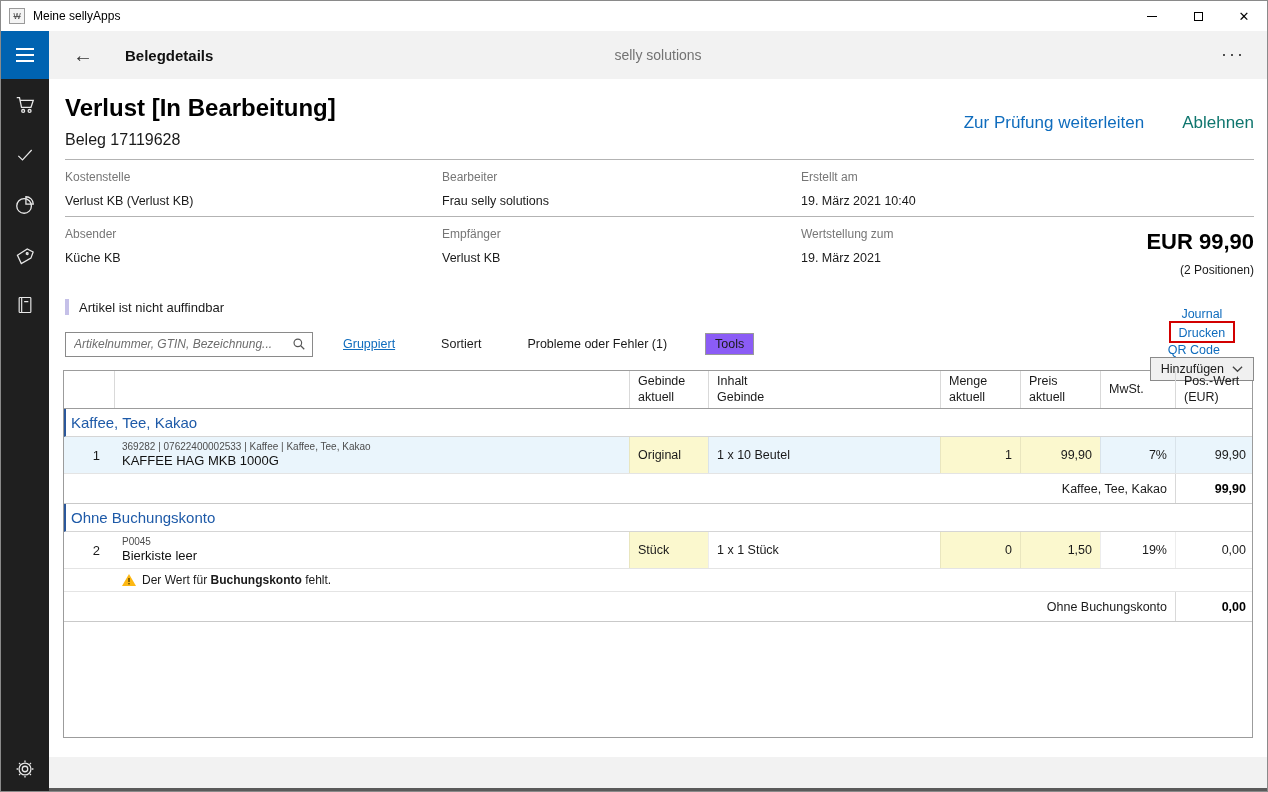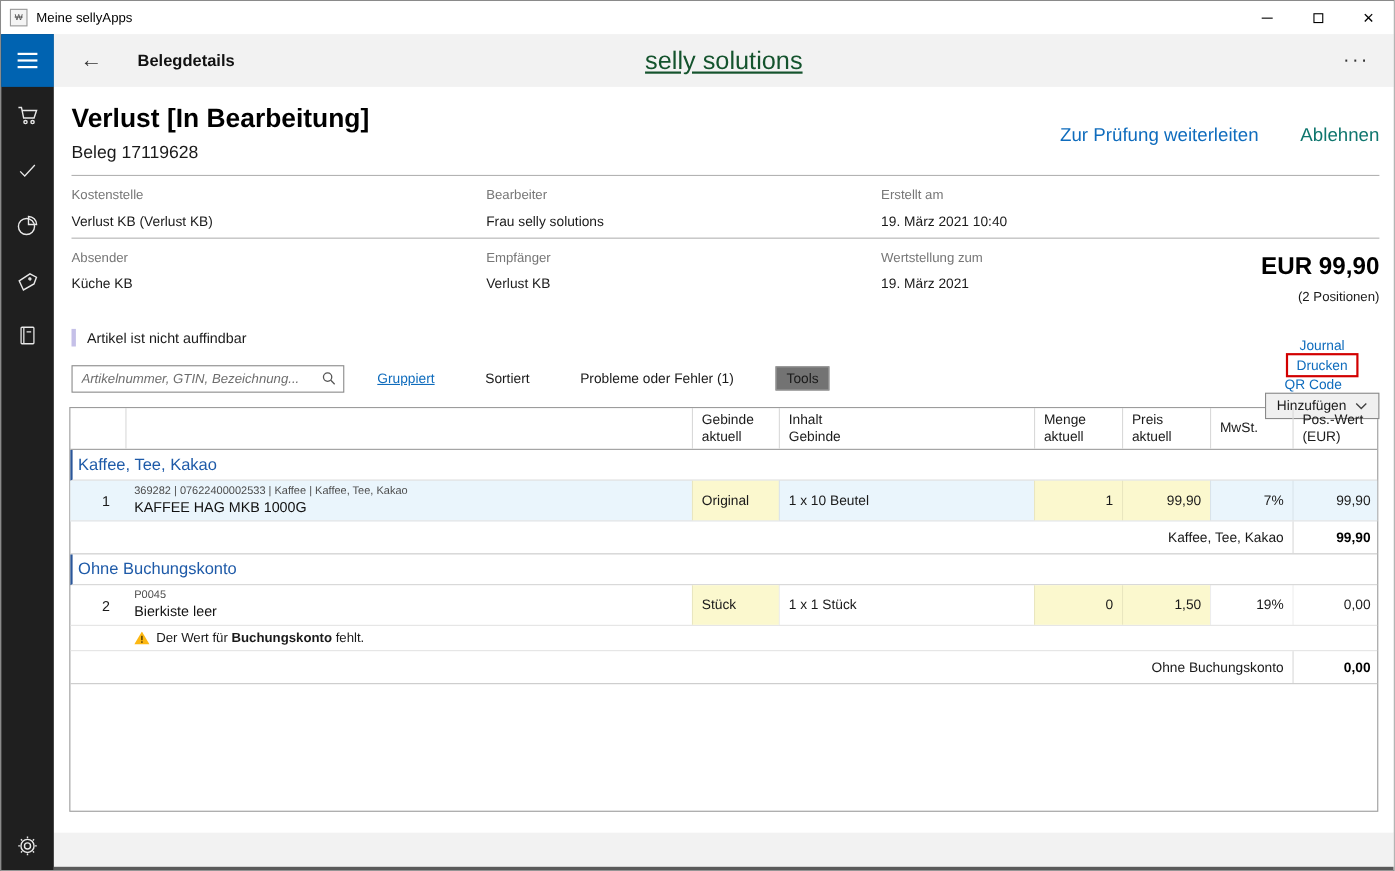--- a/index.html
+++ b/index.html
@@ -26,21 +26,21 @@
   .side-icon { width:24px; height:24px; display:flex; align-items:center; justify-content:center; cursor:pointer; }
   .side-icon svg { stroke:#e8e8e8; fill:none; stroke-width:1.4; }
   .side-bottom { margin-top:auto; margin-bottom:10px; }
 
   .main { flex:1; display:flex; flex-direction:column; min-width:0; }
 
   
   .appheader { height:48px; background:#f2f2f2; display:flex; align-items:center; position:relative; flex:0 0 48px; }
   .back-arrow { font-size:20px; color:#333; margin-left:24px; cursor:pointer; line-height:1; }
   .page-title { font-size:15px; font-weight:bold; color:#111; margin-left:32px; }
-  .app-center-title { position:absolute; left:0; right:0; text-align:center; font-size:23px; color:#14532d; pointer-events:none;text-decoration:underline; }
+  .app-center-title { position:absolute; left:0; right:0; text-align:center; font-size:14px; color:#737373; pointer-events:none; }
   .more-btn { margin-left:auto; margin-right:22px; font-size:18px; color:#333; letter-spacing:2px; cursor:pointer; line-height:0.4; }
 
   
   .content { flex:1; background:#fff; padding:0 13px 0 16px; overflow:hidden; }
   .doc-head { height:80px; padding-top:15px; display:flex; }
   .doc-title { font-size:24px; font-weight:bold; color:#000; }
   .doc-sub { font-size:16px; color:#1a1a1a; margin-top:9px; }
   .doc-actions { margin-left:auto; display:flex; gap:38px; align-items:flex-end; padding-bottom:26px; }
   .action-link { font-size:17px; cursor:pointer; }
   .action-link.primary { color:#0f6cbd; }
@@ -64,21 +64,21 @@
   
   .toolbar { margin-top:14px; display:flex; align-items:center; height:26px; }
   .searchbox { width:248px; height:25px; border:1px solid #8a8a8a; background:#fff; display:flex; align-items:center; padding:0 6px 0 8px; }
   .searchbox input { border:none; outline:none; flex:1; font-size:12px; color:#444; font-family:"Liberation Sans",sans-serif; background:transparent; }
   .searchbox input::placeholder { color:#6d6d6d; font-style:italic; }
   .filter-link { font-size:12.5px; color:#1a1a1a; cursor:pointer; }
   .filter-link.active { color:#0f6cbd; text-decoration:underline; }
   .f-gruppiert { margin-left:30px; }
   .f-sortiert { margin-left:46px; }
   .f-probleme { margin-left:46px; }
-  .tools-btn { margin-left:38px; font-size:12.5px; color:#1a1a1a; background:#737373; border:1px solid #999; padding:3px 9px; cursor:pointer; }
+  .tools-btn { margin-left:38px; font-size:12.5px; color:#1a1a1a; background:#8b5cf6; border:1px solid #999; padding:3px 9px; cursor:pointer; }
   .toolbar-right { margin-left:auto; display:flex; align-items:center;flex-direction:column; }
   .tb-link { font-size:12.5px; color:#0f6cbd; cursor:pointer; }
   .drucken-box { border:2px solid #d20000; padding:0 8px; margin:0 10px; }
   .qr { margin-right:16px; }
   .add-btn { display:flex; align-items:center; gap:8px; background:#f0f0f0; border:1px solid #8a8a8a; font-size:12.5px; color:#1a1a1a; padding:4px 10px; cursor:pointer; }
   .add-btn svg { stroke:#444; fill:none; stroke-width:1.4; }
 
   
   .postable { margin-top:13px; margin-left:-2px; width:1190px; height:368px; border:1px solid #9c9c9c; background:#fff; display:flex; flex-direction:column; }
   .trow { display:grid; grid-template-columns:50px 515px 79px 232px 80px 80px 75px 79px; }

